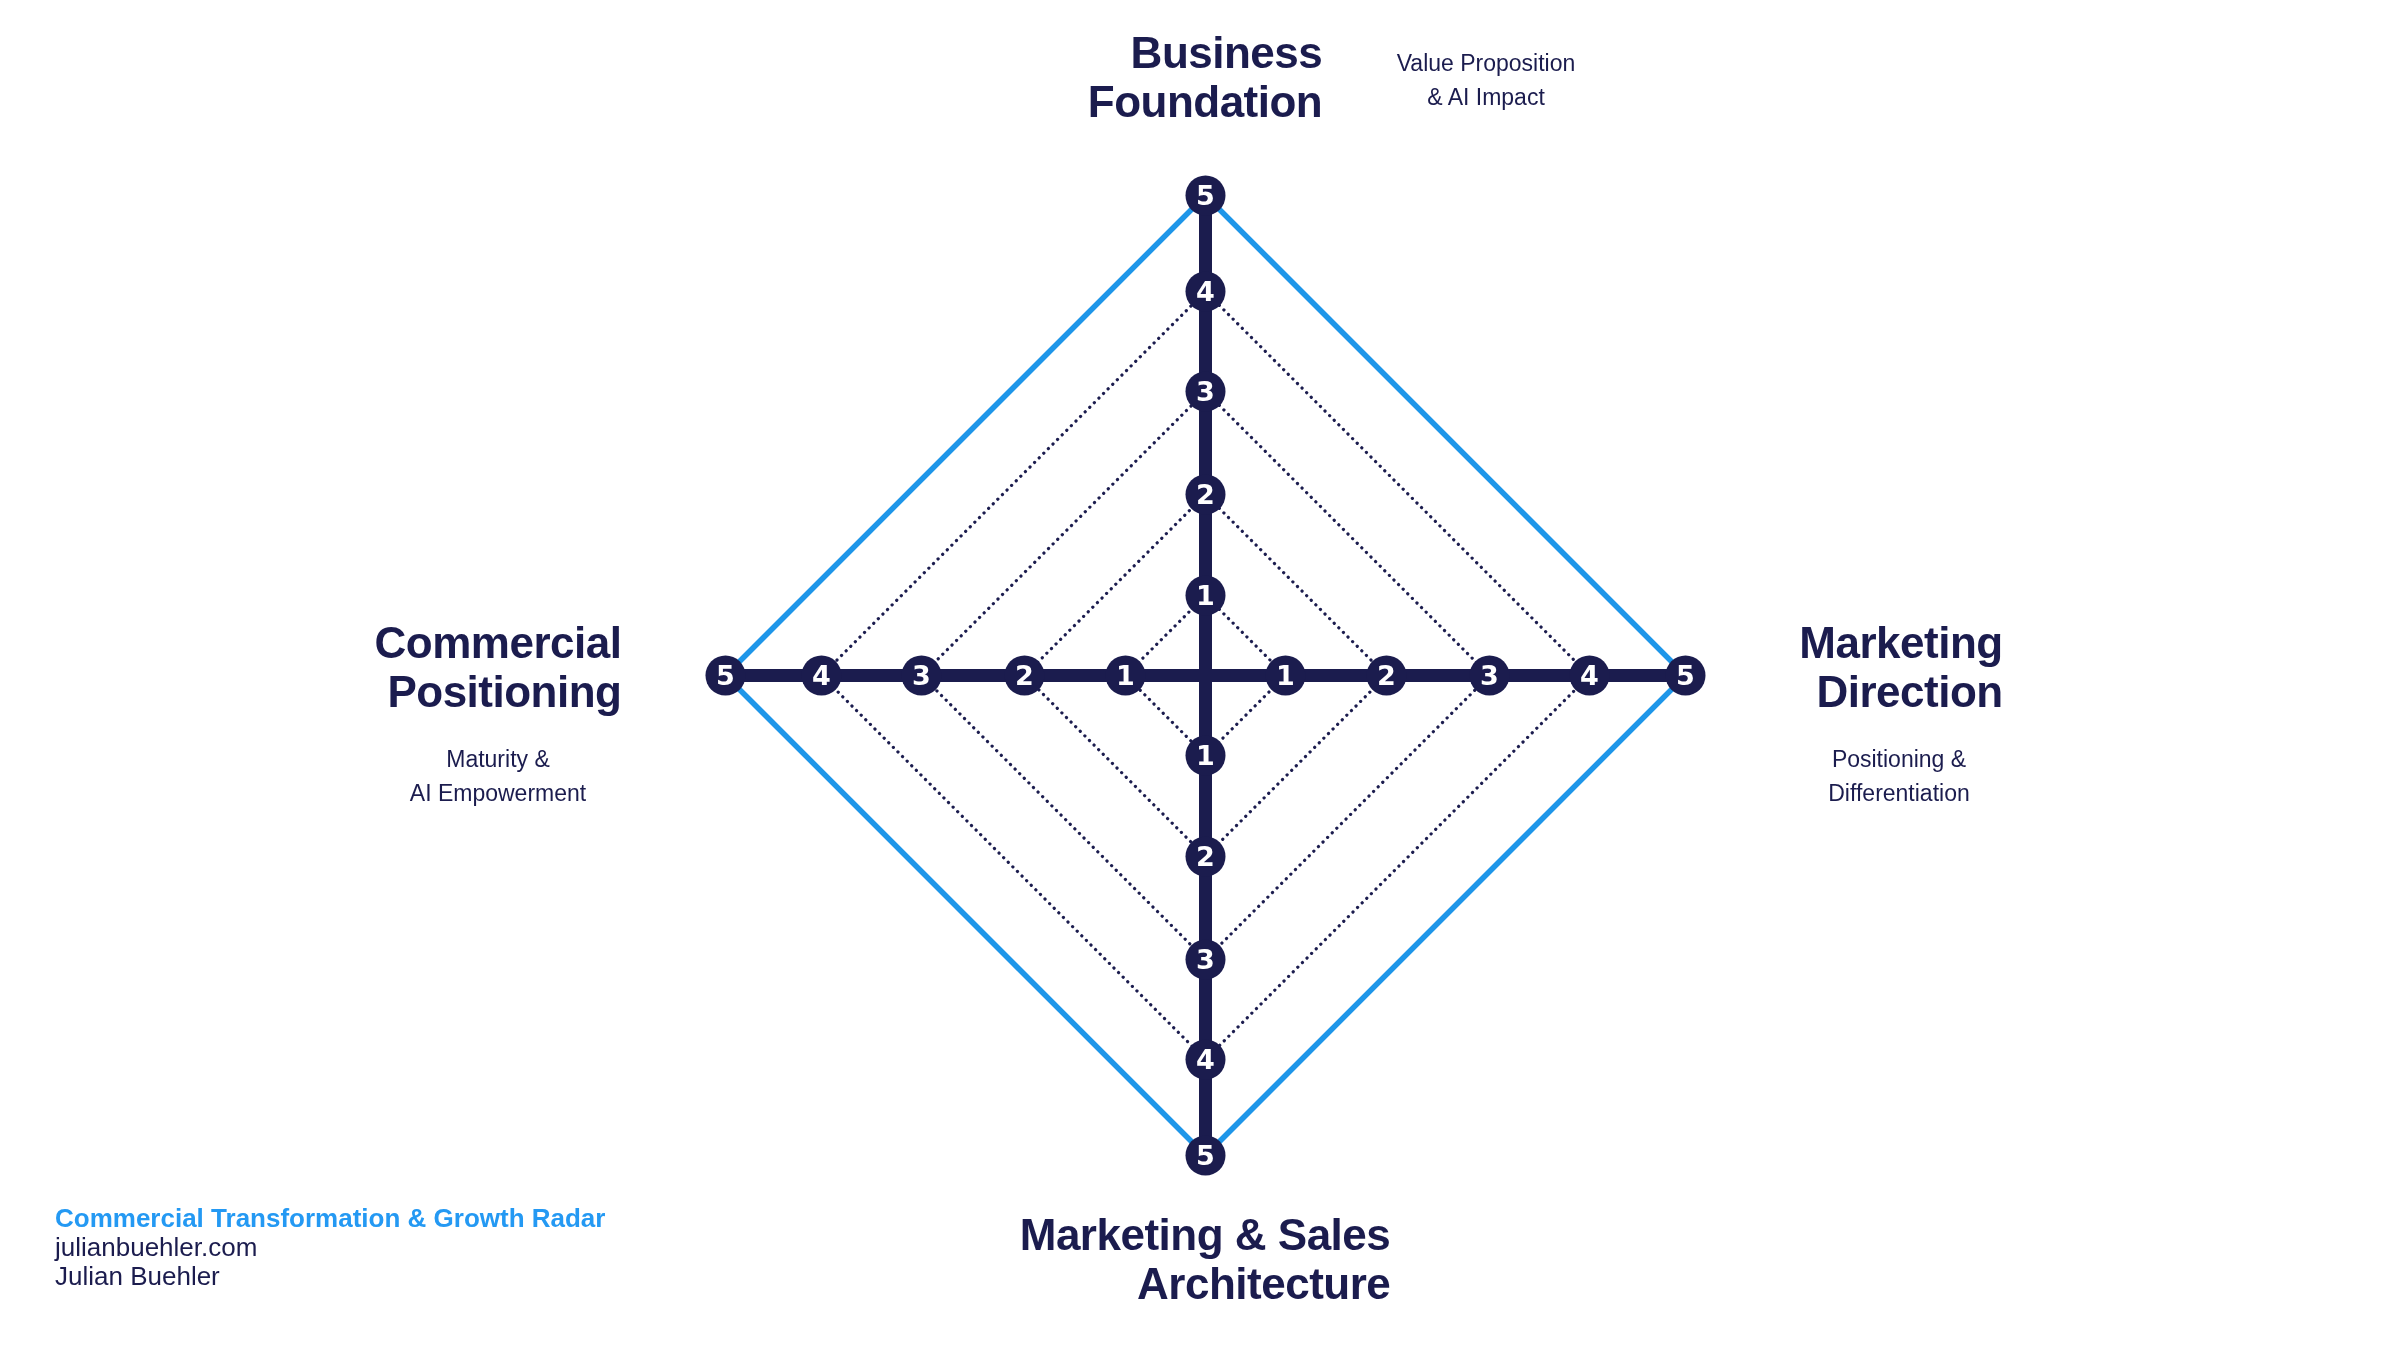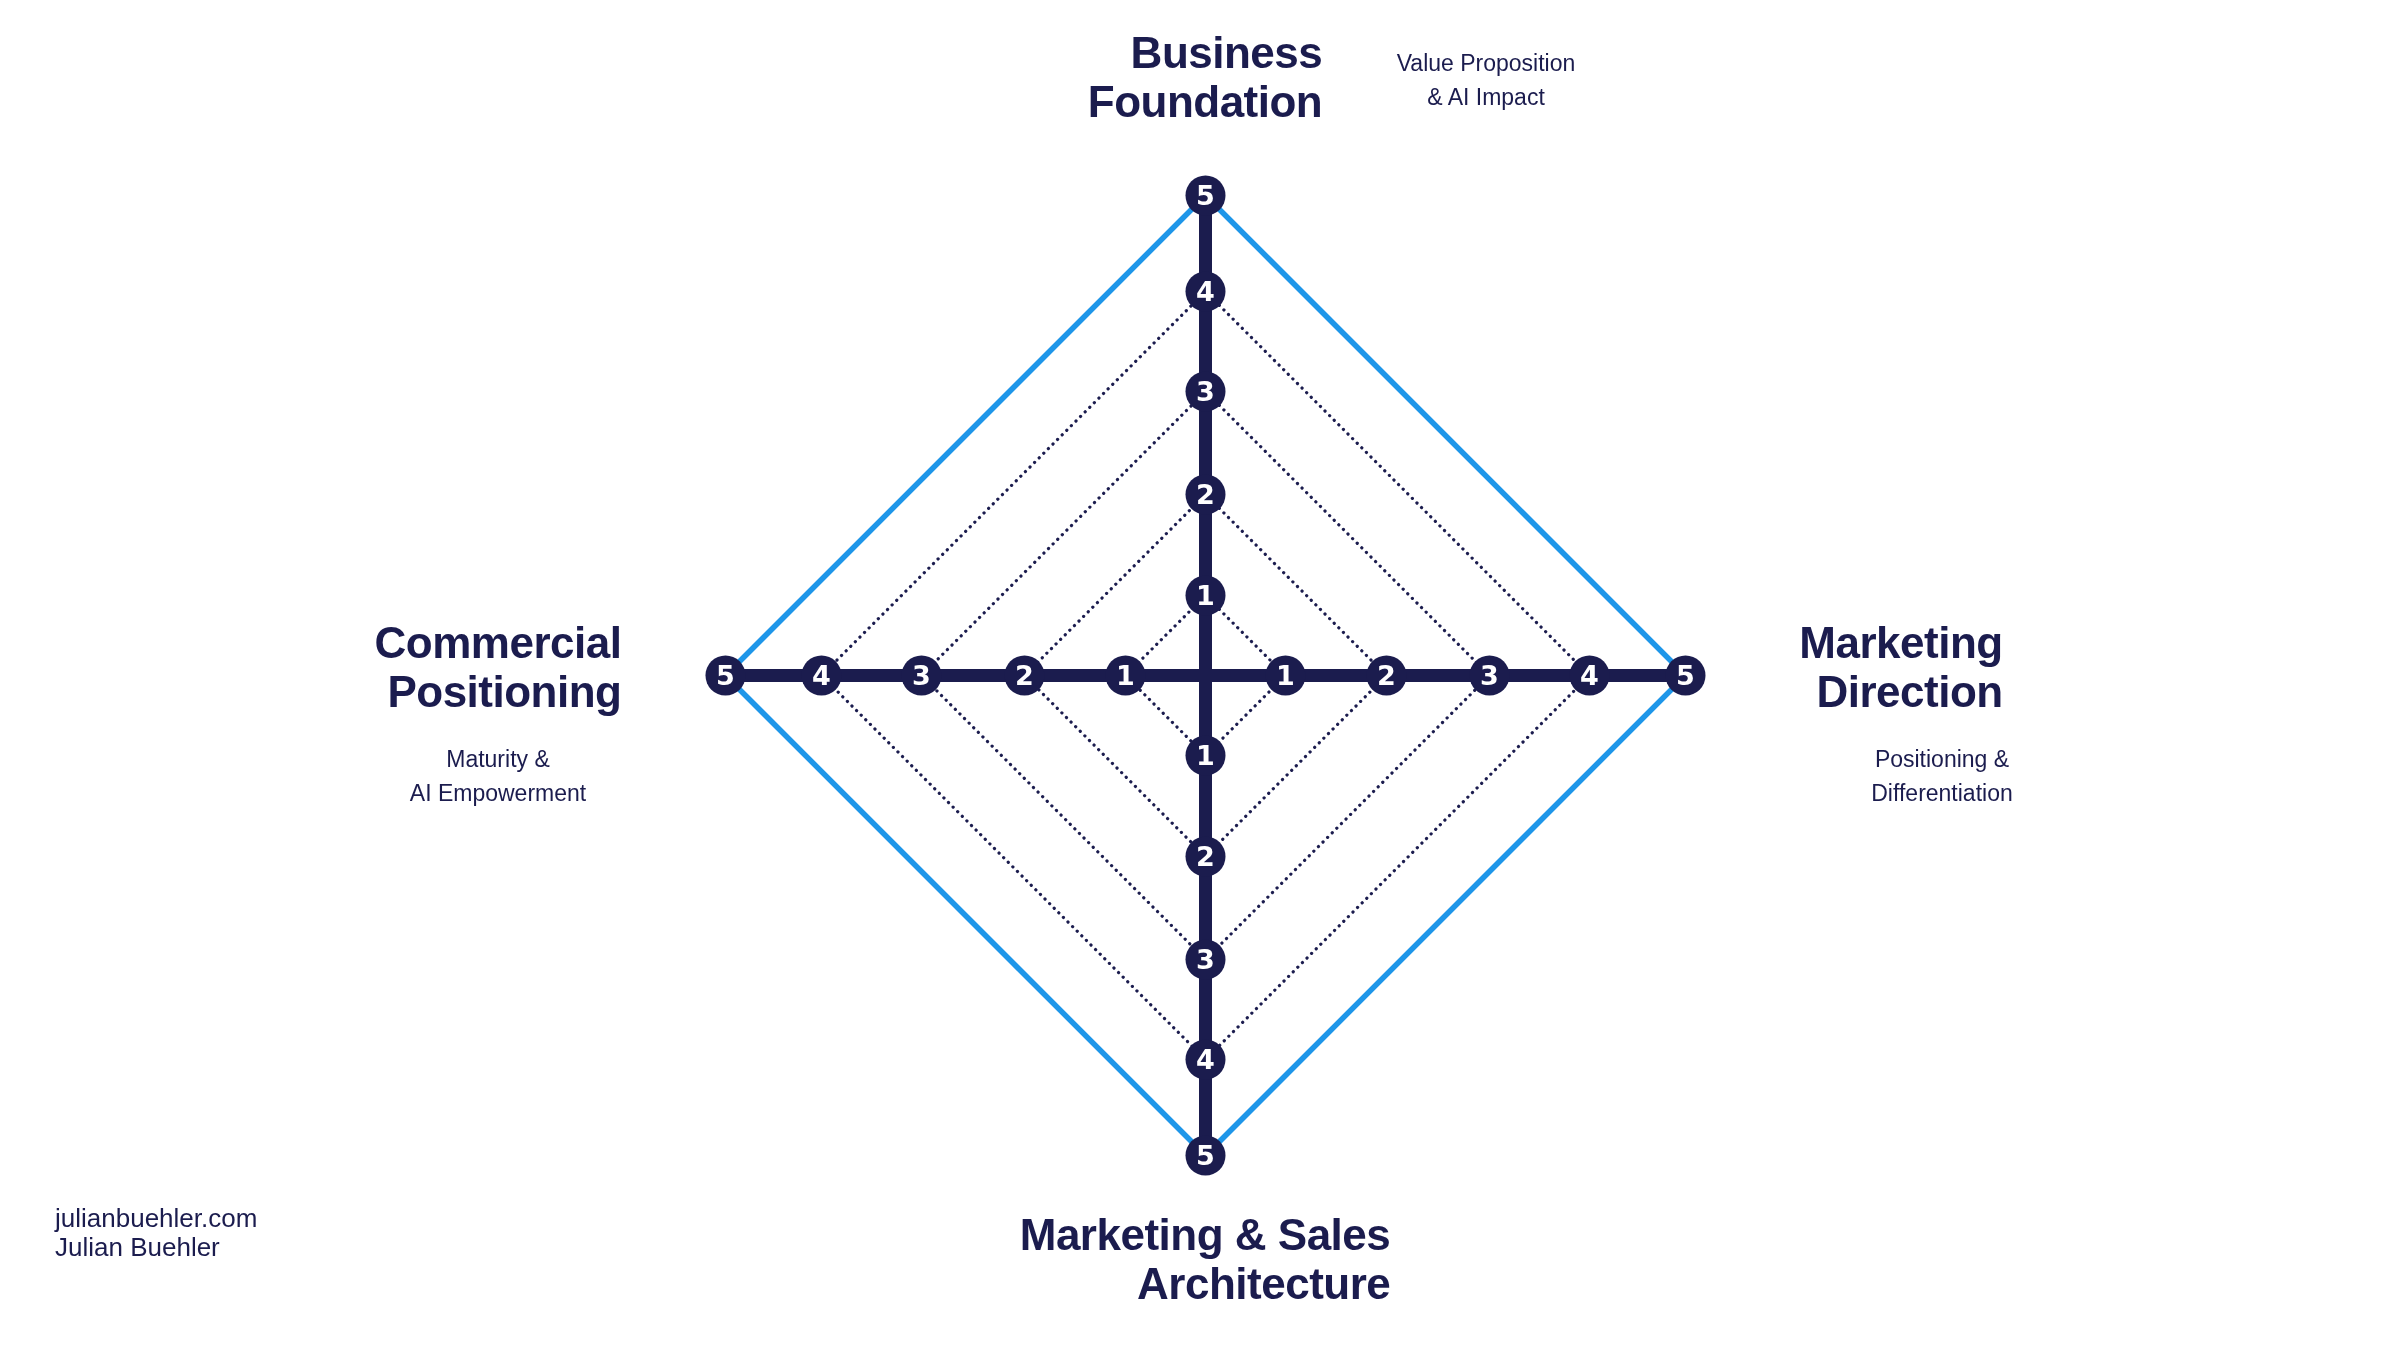--- a/index.html
+++ b/index.html
@@ -43,21 +43,21 @@
     line-height: 34px;
     font-weight: 400;
     color: #1b1c4e;
     white-space: pre-line;
   }
   .title-top      { left: 1205px; top: 28px;  }
   .subtitle-top   { left: 1486px; top: 46px;  }
   .title-left     { left: 498px;  top: 618px; }
   .subtitle-left  { left: 498px;  top: 742px; }
   .title-right    { left: 1901px; top: 618px; }
-  .subtitle-right { left: 1899px; top: 742px; margin-left: 43px; }
+  .subtitle-right { left: 1899px; top: 742px; }
   .title-bottom   { left: 1205px; top: 1210px; }
   .subtitle-bottom{ left: 1567px; top: 1236px; }
   .footer {
     position: absolute;
     left: 55px;
     top: 1204px;
     font-size: 26px;
     line-height: 29px;
     color: #1b1c4e;
   }
@@ -133,17 +133,18 @@
 
   <div class="axis-title title-bottom">Marketing &amp; Sales
 Architecture</div>
 
   <div class="axis-title title-left">Commercial
 Positioning</div>
   <div class="axis-subtitle subtitle-left">Maturity &amp;
 AI Empowerment</div>
 
   <div class="footer">
+    <div class="footer-title">Commercial Transformation &amp; Growth Radar</div>
     <div>julianbuehler.com</div>
     <div>Julian Buehler</div>
   </div>
 
 </div>
 
 </body></html>

